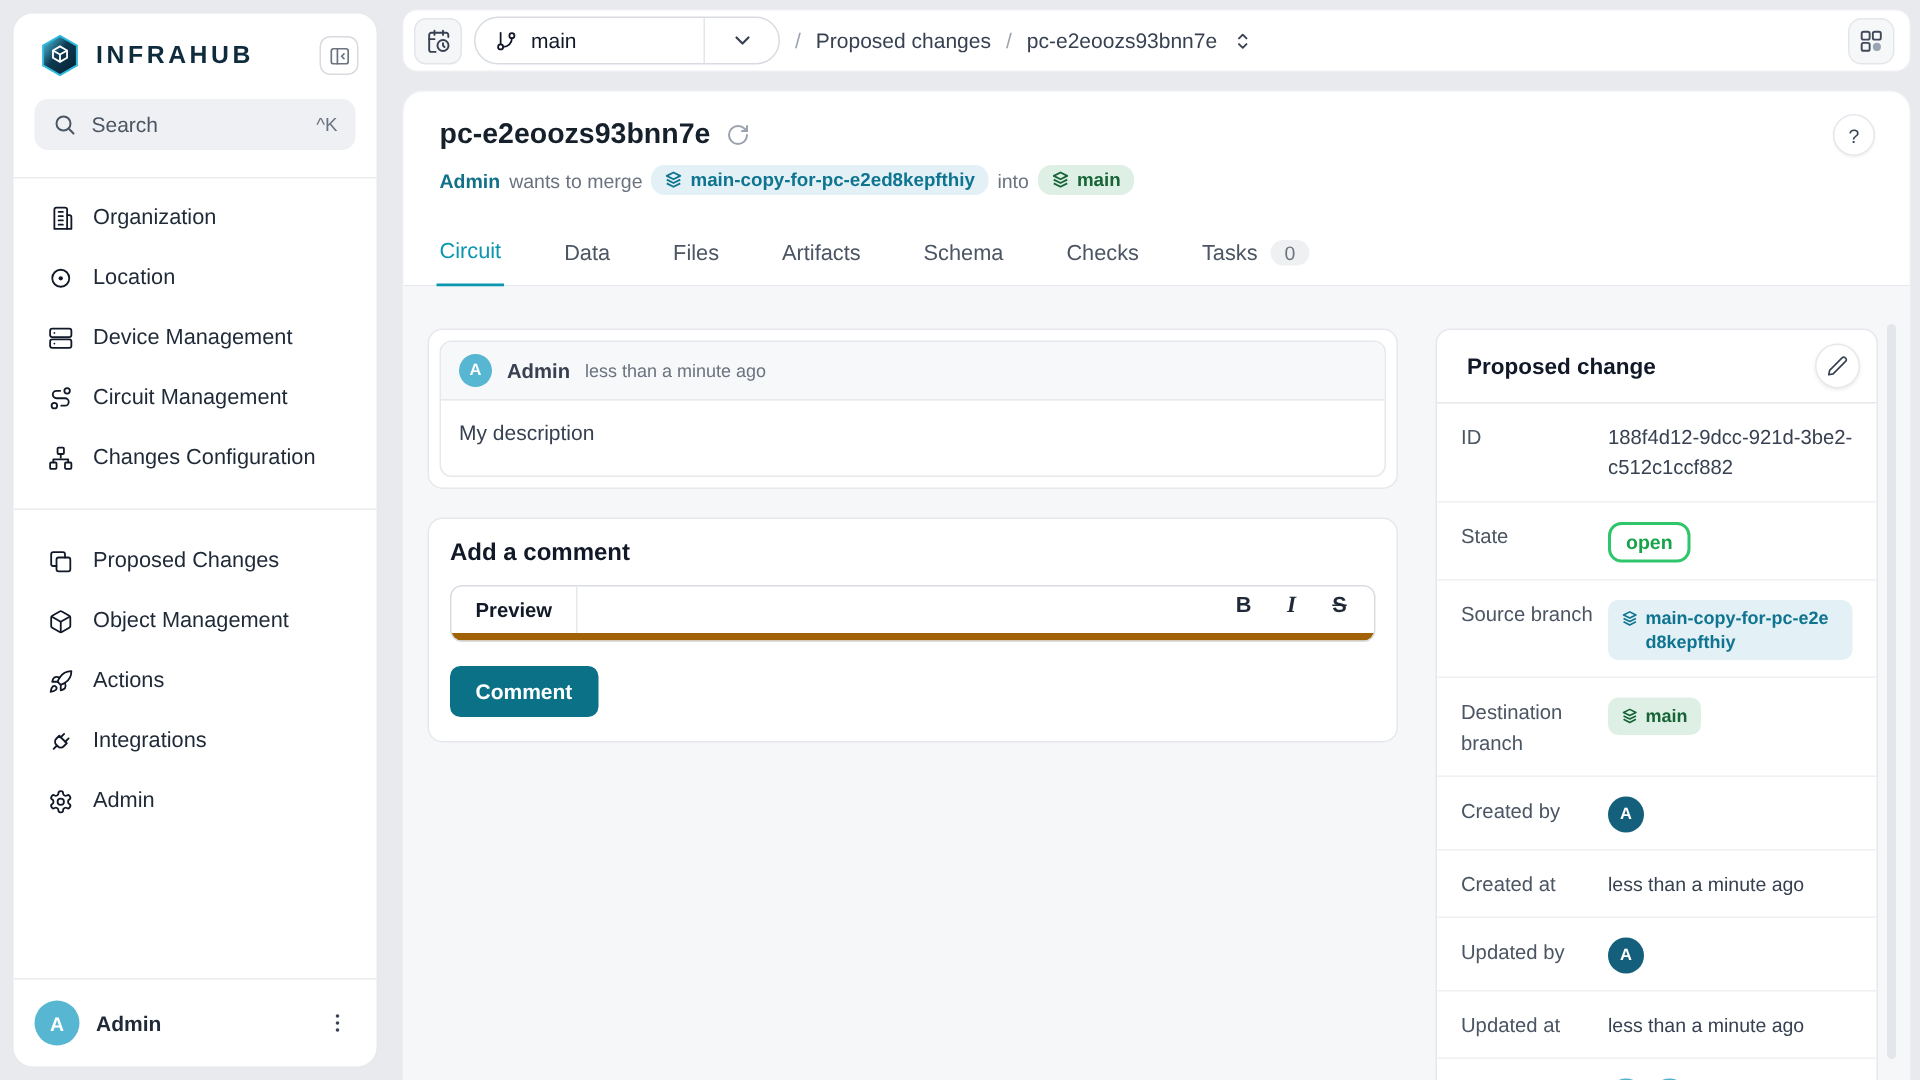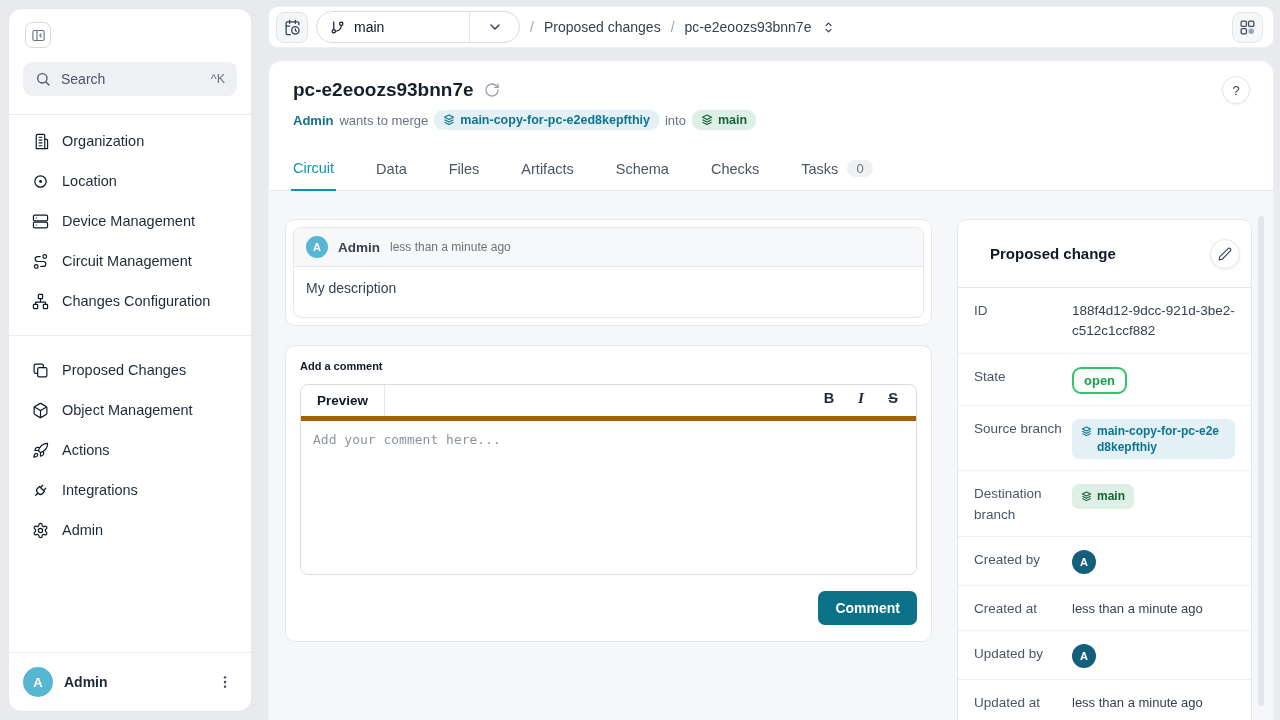--- a/index.html
+++ b/index.html
@@ -97,62 +97,79 @@
   .thread-card { padding:7px; }
   .comment-box { border:1px solid #e6e8eb; border-radius:8px; overflow:hidden; }
   .cb-head { background:#f7f8f9; border-bottom:1px solid #e6e8eb; padding:8px 12px;
     display:flex; align-items:center; gap:10px; }
   .av-sm { width:22px; height:22px; background:#57b7d2; font-size:11px; }
   .cb-author { font-weight:bold; font-size:13.5px; color:#374151; }
   .cb-time { font-size:12px; color:#6b7280; }
   .cb-body { padding:13px 12px; font-size:14px; color:#374151; min-height:50px; }
 
   .form-card { padding:14px 14px 16px; }
-  .form-title { font-size:11px; font-weight:bold; color:#111827; margin:0 0 12px; }
+  .form-title { font-size:16px; font-weight:bold; color:#111827; margin:0 0 12px; }
   .editor { border:1px solid #d9dde2; border-radius:8px; overflow:hidden; background:#fff; }
   .ed-toolbar { display:flex; align-items:flex-start; border-bottom:5px solid #a16207; height:36px; }
   .preview-tab { padding:0 16px; height:100%; display:flex; align-items:center;
     border-right:1px solid #e6e8eb; font-weight:bold; font-size:13.5px; color:#111827; cursor:pointer; }
   .fmt-group { margin-left:auto; display:flex; gap:6px; padding-right:10px; }
   .fmt-btn { width:26px; height:26px; display:flex; align-items:center; justify-content:center;
     background:none; border:none; color:#1f2937; font-size:14.5px; border-radius:5px; padding:0; }
   .fmt-b { font-weight:bold; }
   .fmt-i { font-style:italic; font-weight:bold; font-family:"Liberation Serif", serif; font-size:15.5px; }
   .fmt-s { font-weight:bold; text-decoration:line-through; }
   .ed-area { width:100%; height:150px; border:none; resize:none; padding:11px 12px; outline:none;
     font-family:"DejaVu Sans Mono", monospace; font-size:13px; color:#374151; background:#fff; }
   .ed-area::placeholder { color:#8b959e; }
-  .form-actions { display:flex; justify-content:flex-end; margin-top:16px; }
+  .form-actions { display:flex; margin-top:16px; }
   .btn-primary { background:#0b7186; color:#fff; border:none; border-radius:7px; padding:9px 17px;
     font-size:14px; font-weight:bold; }
 
   .col-right { width:295px; flex-shrink:0; }
   .panel { overflow:hidden; }
   .panel-head { display:flex; align-items:center; justify-content:space-between;
     padding:9px 11px 9px 16px; border-bottom:1px solid #e6e8eb; }
-  .panel-title { font-size:15px; font-weight:bold; color:#111827; margin:16px; }
+  .panel-title { font-size:15px; font-weight:bold; color:#111827; margin:4px; }
   .edit-btn { width:30px; height:30px; border-radius:50%; border:1px solid #e6e8eb; background:#fff;
     color:#374151; box-shadow:0 1px 3px rgba(0,0,0,.08); display:flex; align-items:center; justify-content:center; padding:0; }
   .prow { display:flex; align-items:flex-start; padding:11px 16px; border-bottom:1px solid #eef0f2; font-size:13.5px; }
   .plabel { width:98px; flex-shrink:0; color:#4b5563; line-height:1.5; padding-top:2px; }
   .pvalue { flex:1; color:#374151; line-height:1.5; word-break:break-word; padding-top:2px; }
   .badge-open { display:inline-block; border:2px solid #2fc56b; color:#17a34a; font-weight:bold;
     font-size:13px; border-radius:9px; padding:2px 10px; background:#fff; }
   .pill-sm { font-size:12px; padding:4px 9px; border-radius:7px; line-height:1.35; }
   .av-dark { width:24px; height:24px; background:#14607c; font-size:11px; cursor:pointer; }
   .av-rev { width:24px; height:24px; background:#55b2cd; font-size:10px; cursor:pointer; }
   .av-row { display:flex; gap:5px; }
   .scroll-thumb { position:absolute; right:9px; top:155px; bottom:14px; width:6px;
     border-radius:3px; background:#e3e6ea; }
 </style>
 </head>
 <body>
 
 <aside class="sidebar">
   <div class="sb-head">
+    <div class="logo-wrap">
+      <span>
+        <svg width="30" height="30" viewBox="0 0 32 32">
+          <defs>
+            <linearGradient id="lg1" x1="0" y1="0" x2="1" y2="1">
+              <stop offset="0" stop-color="#56d2f2"></stop>
+                <stop offset="0.45" stop-color="#0e3a52"></stop>
+                <stop offset="1" stop-color="#061e30"></stop>
+            </linearGradient>
+          </defs>
+          <path d="M16 2 28 9v14L16 30 4 23V9Z" fill="url(#lg1)" stroke="#2fb9dd" stroke-width="1.4"></path>
+          <path d="M16 9.5 21 12.4v5.2L16 20.5 11 17.6v-5.2Z" fill="none" stroke="#ffffff" stroke-width="1.3"></path>
+          <path d="M11 12.4 16 15.3 21 12.4 M16 15.3v5.2" fill="none" stroke="#ffffff" stroke-width="1.3"></path>
+        </svg>
+      </span>
+      <span class="wordmark">INFRAHUB</span>
+    </div>
     <button class="collapse-btn">
       <span>
         <svg width="15" height="15" viewBox="0 0 24 24" fill="none" stroke="currentColor" stroke-width="1.8" stroke-linecap="round" stroke-linejoin="round">
           <rect x="3" y="4" width="18" height="16" rx="2.5"></rect>
             <path d="M9.5 4v16"></path>
             <path d="m16.5 14.5-2.5-2.5 2.5-2.5"></path>
         </svg>
       </span>
     </button>
   </div>
@@ -423,21 +440,20 @@
         <h2 class="form-title">Add a comment</h2>
         <div class="editor">
           <div class="ed-toolbar">
             <span class="preview-tab">Preview</span>
             <div class="fmt-group">
               <button class="fmt-btn fmt-b">B</button>
               <button class="fmt-btn fmt-i">I</button>
               <button class="fmt-btn fmt-s">S</button>
             </div>
           </div>
-          <textarea class="ed-area" placeholder="Add your comment here..." style=""></textarea>
         </div>
         <div class="form-actions">
           <button class="btn-primary">Comment</button>
         </div>
       </section>
 
     </div>
 
     <aside class="col-right">
       <section class="card panel">

